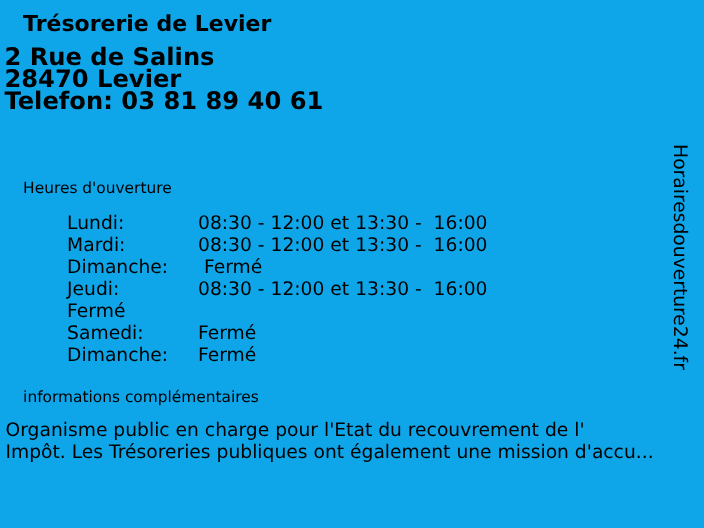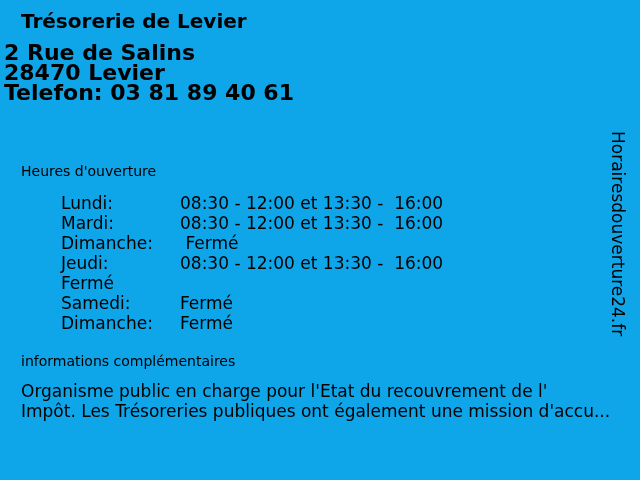--- a/index.html
+++ b/index.html
@@ -43,21 +43,21 @@
     position: absolute;
     left: 21px; top: 193px;
     font-size: 17px; line-height: 20px;
   }
   .hours-row { display: flex; height: 20px; margin-left: 40px; }
   .hours-day { width: 119px; white-space: pre; }
   .hours-time { white-space: pre; }
 
   .info-text {
     position: absolute;
-    left: 21px; top: 381px;
+    left: 5px; top: 381px;
     font-size: 17px; line-height: 20px;
     white-space: nowrap;
   }
 
   .watermark {
     position: absolute;
     left: 607px; top: 131px;
     writing-mode: vertical-rl;
     font-size: 17px;
     line-height: 22px;

